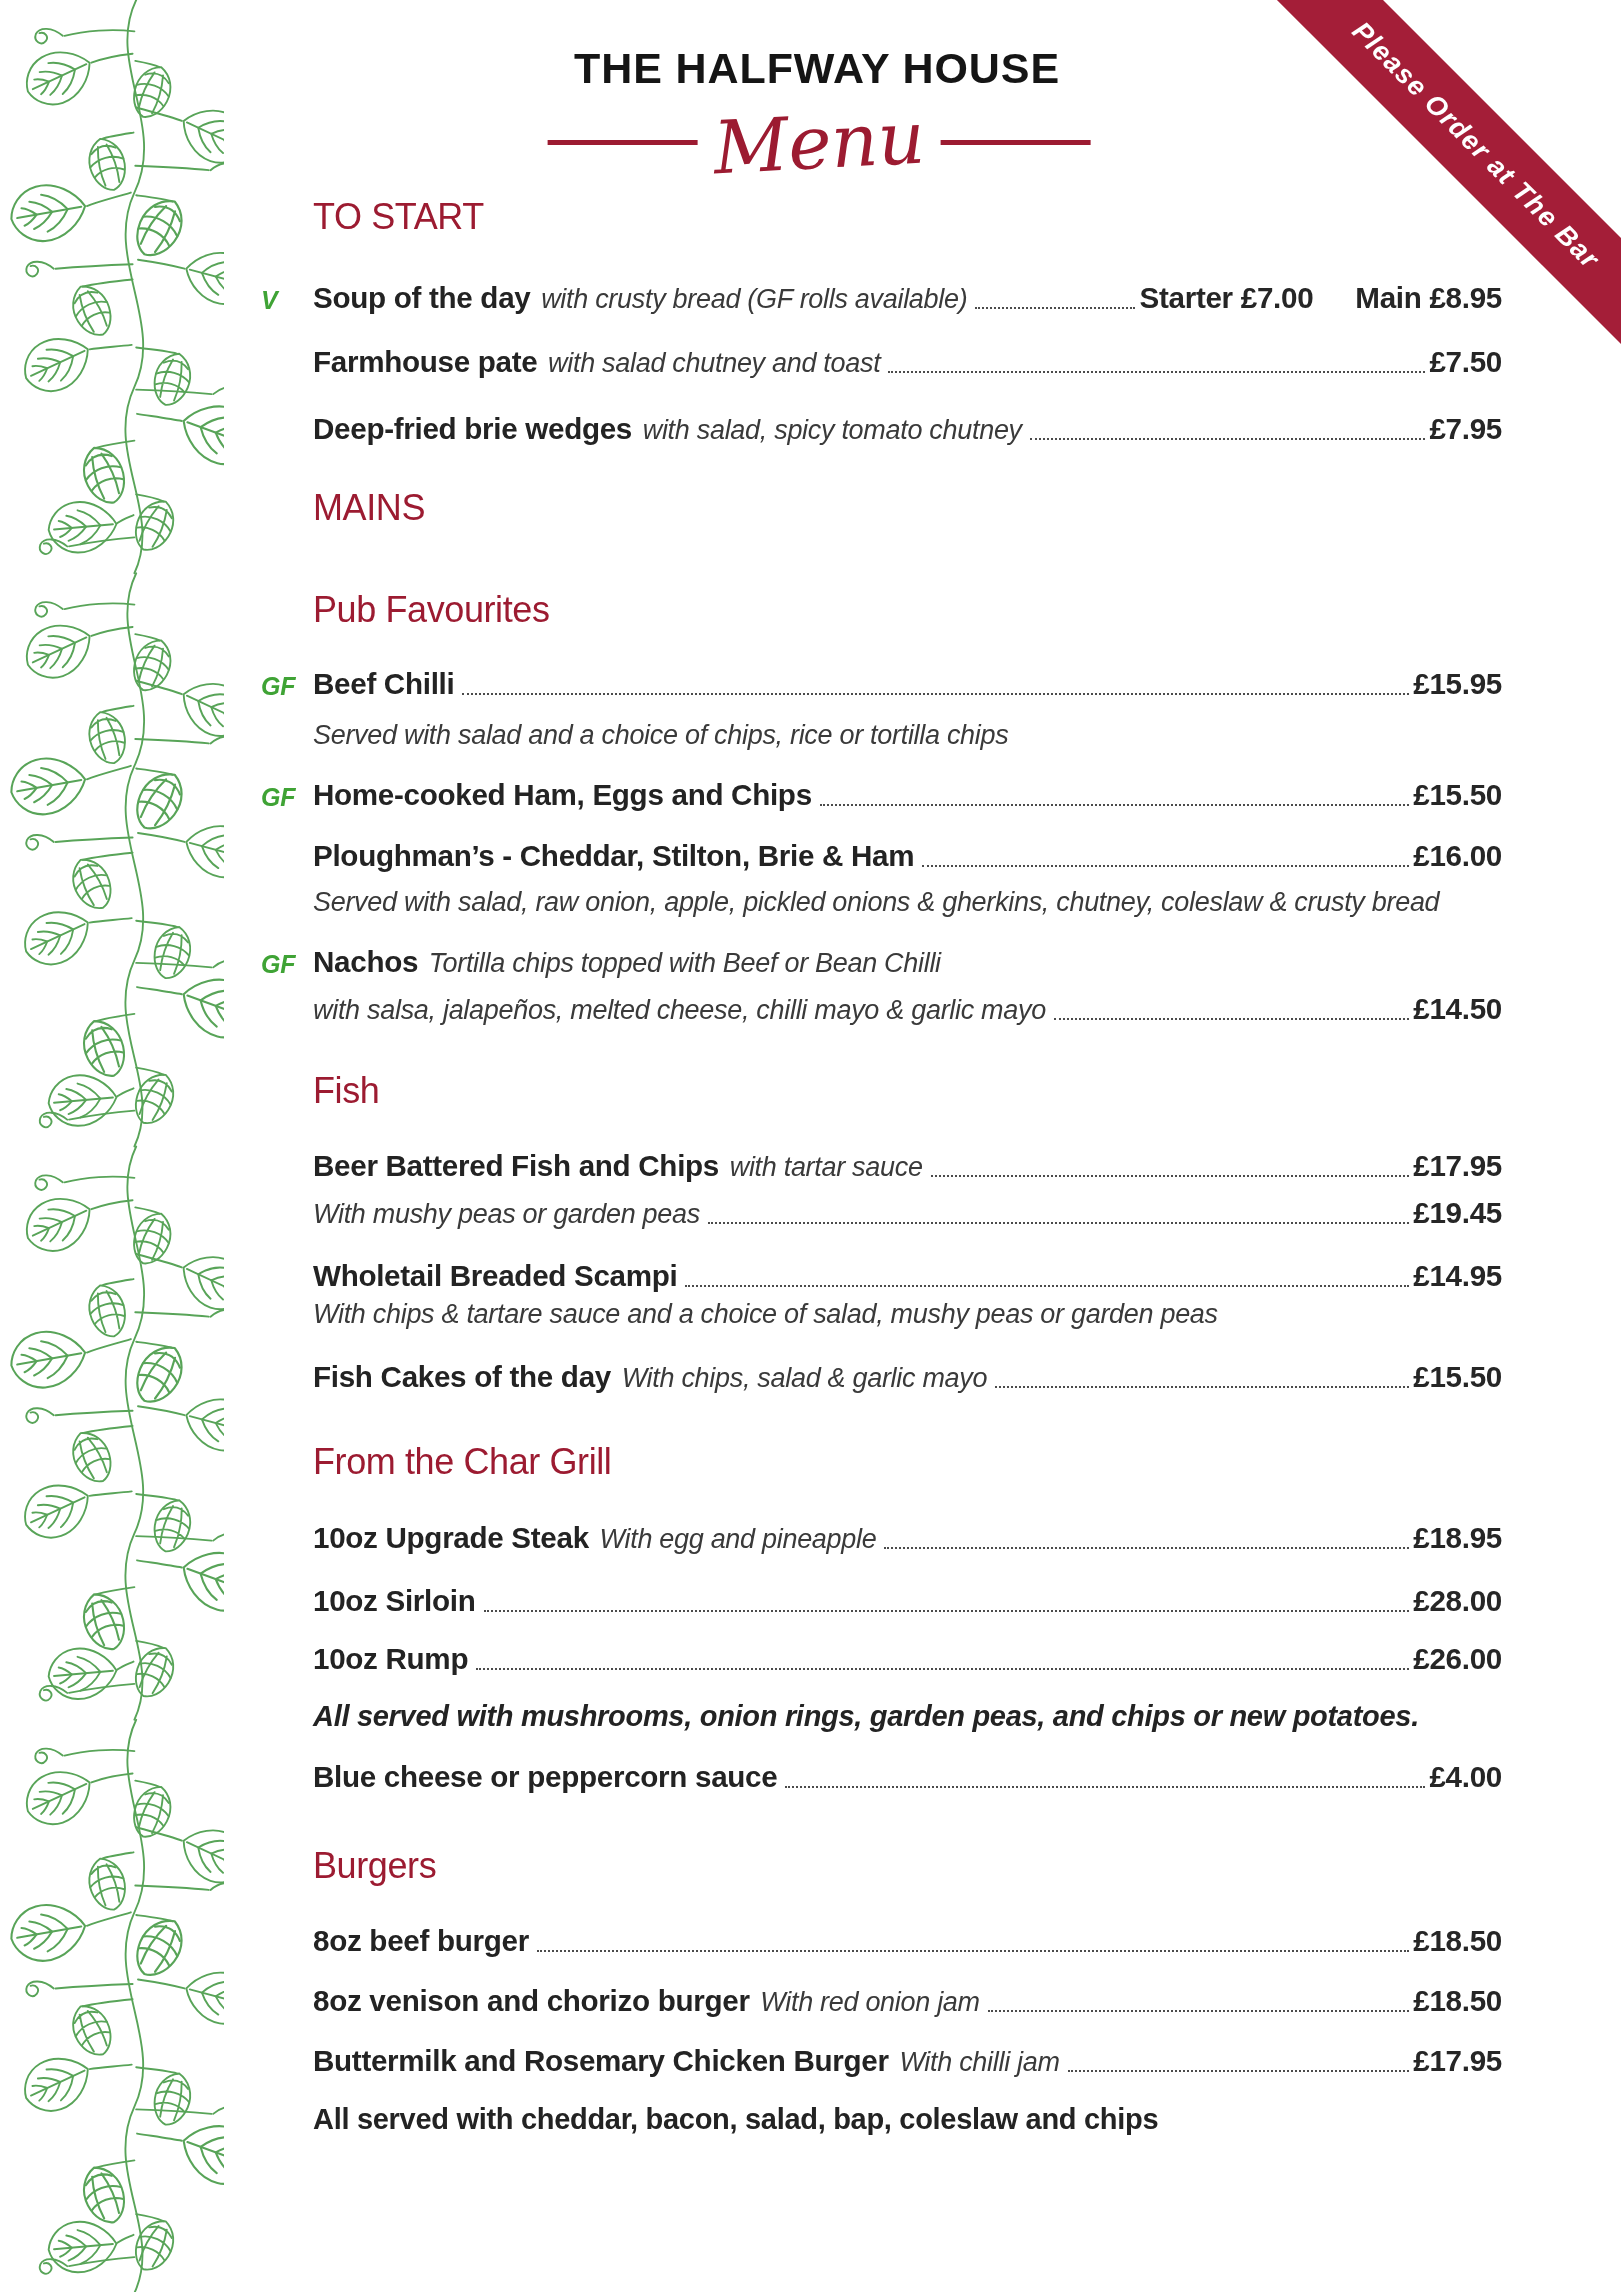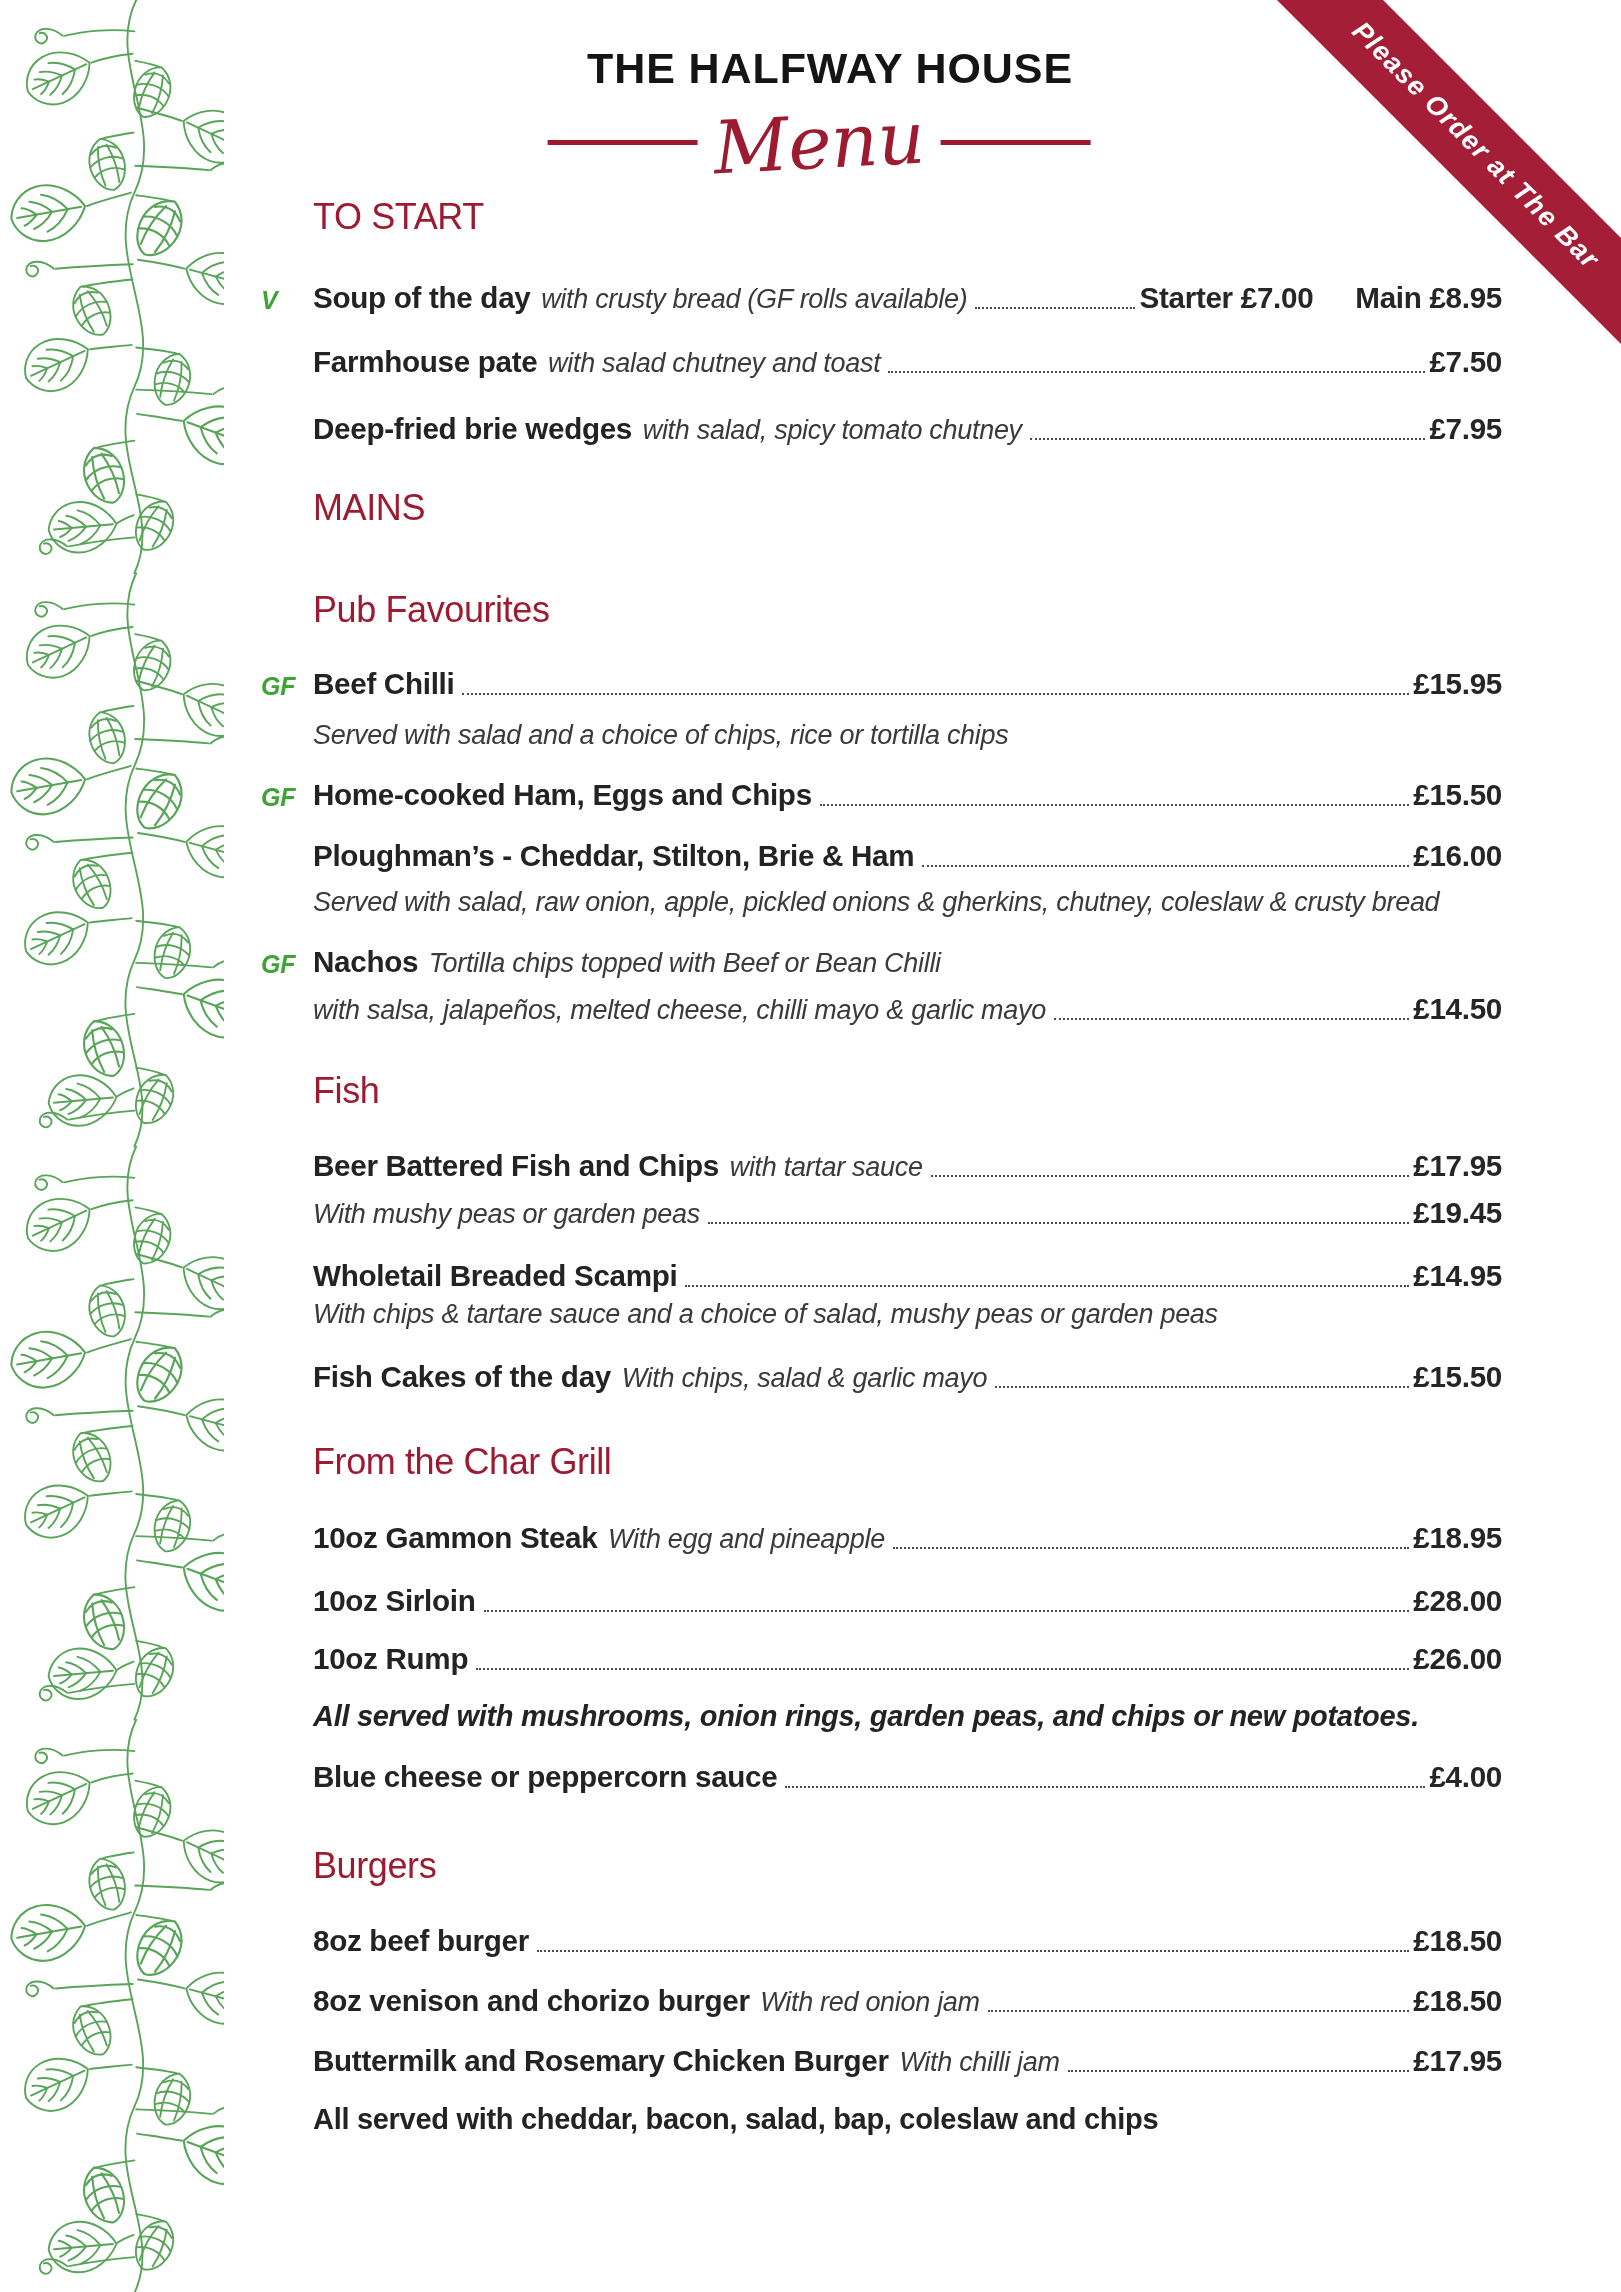--- a/index.html
+++ b/index.html
@@ -20,21 +20,21 @@
     display:flex;align-items:center;justify-content:center;
   }
   .ribbon span{
     color:#ffffff;font-size:27px;font-style:italic;font-weight:700;
     letter-spacing:1.3px;white-space:nowrap;
   }
   
   .title{
     position:absolute;left:817px;top:47px;transform:translateX(-50%);
     font-size:43px;font-weight:700;color:#151515;letter-spacing:0.9px;
-    white-space:nowrap;line-height:1;margin-left:13px;
+    white-space:nowrap;line-height:1;
   }
   .script-row{
     position:absolute;left:819px;top:106px;transform:translateX(-50%);
     display:flex;align-items:center;gap:16px;
   }
   .rule{display:inline-block;width:150px;height:4.5px;background:var(--accent,#9C1B31);}
   .script{
     font-family:"DejaVu Serif","Liberation Serif",serif;
     font-style:italic;font-size:73px;line-height:1;color:var(--accent,#9C1B31);
     transform:rotate(-3deg);white-space:nowrap;
@@ -220,21 +220,21 @@
   <div class="row" style="top:1358px">
     <span class="name">Fish Cakes of the day</span>
     <span class="desc">With chips, salad &amp; garlic mayo</span>
     <span class="leader"></span>
     <span class="price">£15.50</span>
   </div>
 
   <h2 style="top:1440px">From the Char Grill</h2>
 
   <div class="row" style="top:1519px">
-    <span class="name">10oz Gammon Steak</span>
+    <span class="name">10oz Upgrade Steak</span>
     <span class="desc">With egg and pineapple</span>
     <span class="leader"></span>
     <span class="price">£18.95</span>
   </div>
 
   <div class="row" style="top:1582px">
     <span class="name">10oz Sirloin</span>
     <span class="leader"></span>
     <span class="price">£28.00</span>
   </div>

